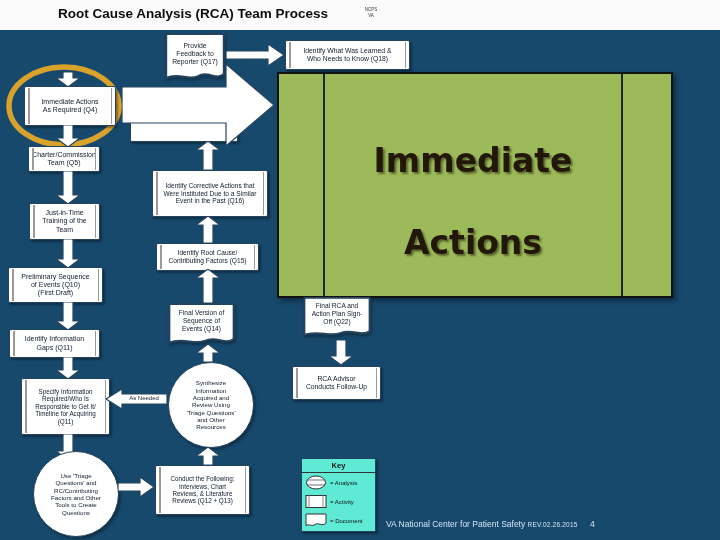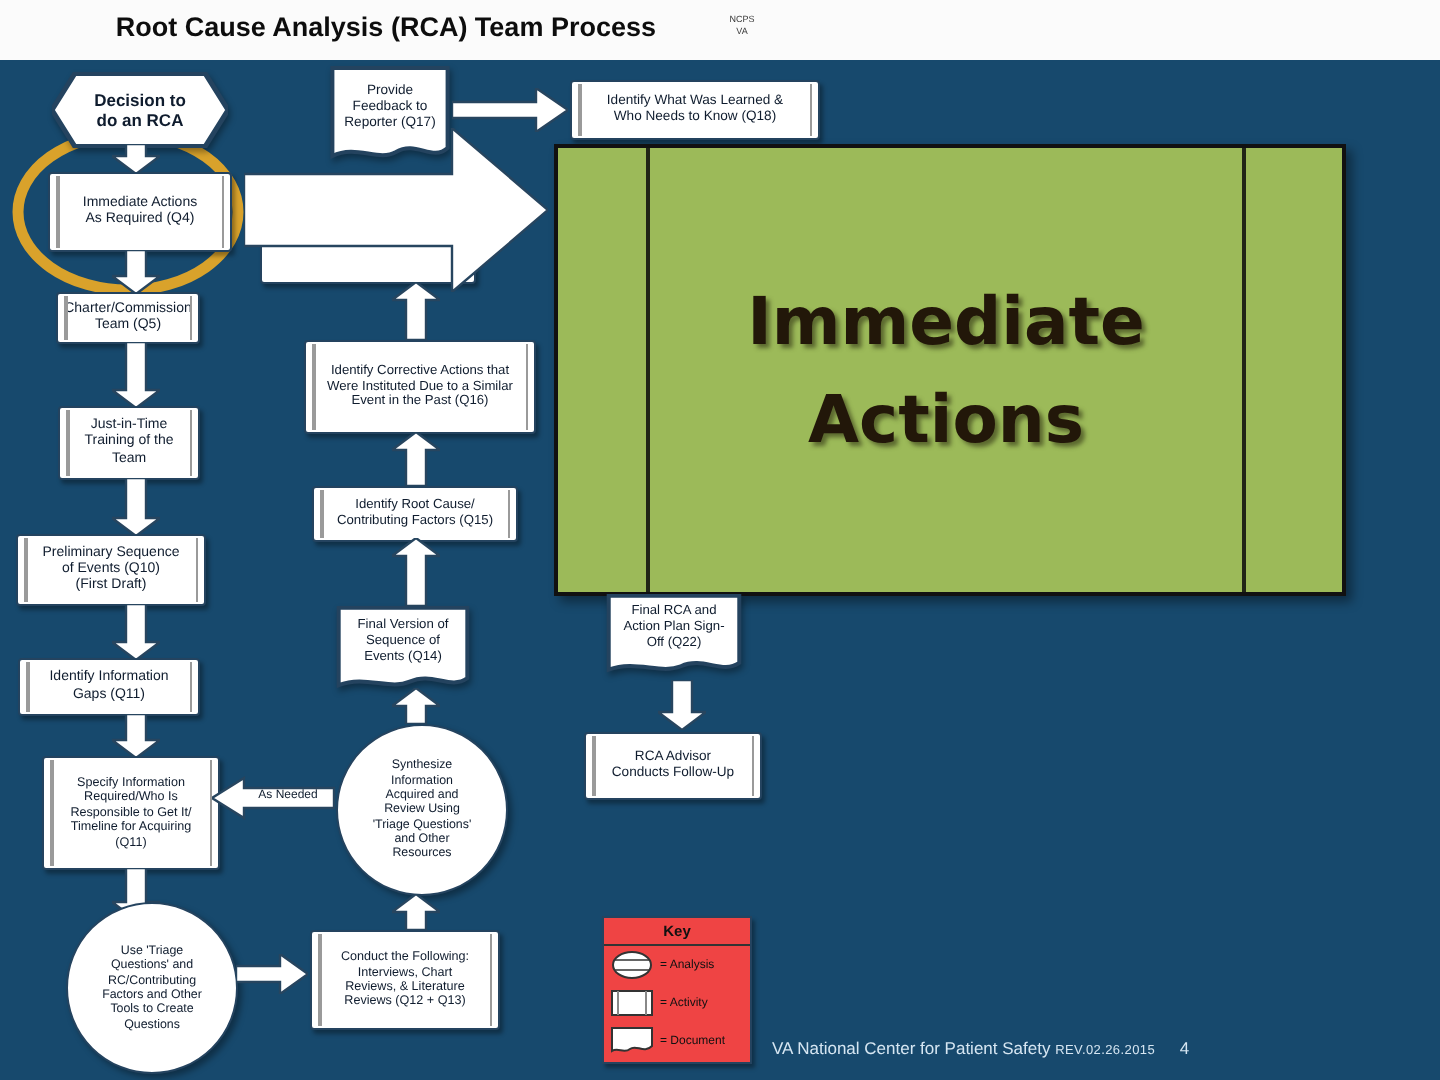--- a/index.html
+++ b/index.html
@@ -26,22 +26,22 @@
   .docnode .doctext{position:relative;padding:1px 3px 9px;}
   .barrow{position:absolute;}
   .barrow polygon{fill:#fff;stroke:#27455f;stroke-width:1.2;}
   #green-overlay{position:absolute;left:277px;top:72px;width:396px;height:226px;
         background:#9CBA59;border:2px solid #111;box-sizing:border-box;
         box-shadow:3px 3px 5px rgba(0,0,0,.4);}
   .green-line{position:absolute;top:0;bottom:0;width:2px;background:rgba(10,10,10,.85);}
   #overlay-text{position:absolute;left:48px;right:52px;top:0;bottom:0;display:flex;
         flex-direction:column;align-items:center;justify-content:center;}
   #overlay-text div{font-family:"DejaVu Sans",sans-serif;font-size:33px;font-weight:700;
-        line-height:1.5;color:#221709;text-shadow:2px 2px 2px rgba(80,90,40,.85);}
-  #key-box{position:absolute;left:301px;top:458px;width:75px;height:74px;background:#ef4444;
+        line-height:1.5;color:#221709;text-shadow:2px 2px 2px rgba(80,90,40,.85);margin-top:33px;}
+  #key-box{position:absolute;left:301px;top:458px;width:75px;height:74px;background:#5eead4;
         border:1.3px solid #24435f;box-sizing:border-box;box-shadow:1.5px 2px 2px rgba(0,0,0,.35);}
   #key-title{height:13px;border-bottom:1px solid #333;text-align:center;
         font-size:7.5px;font-weight:bold;color:#111;line-height:13px;}
   .key-row{display:flex;align-items:center;height:19px;padding:0 3px;gap:3px;}
   .key-row svg{flex:0 0 auto;}
   .key-row .key-label{font-size:6px;color:#111;}
   .keysym{fill:#fff;stroke:#333;stroke-width:1;}
   #footer{position:absolute;left:386px;top:519px;width:310px;color:#d6e6f2;font-size:8.5px;}
   #footer .rev{font-size:6.5px;letter-spacing:.2px;}
   #footer .pageno{margin-left:10px;}
@@ -58,27 +58,20 @@
     <div>NCPS</div>
     <div>VA</div>
   </div>
 
   <div id="connector-line"></div>
 
   <svg class="barrow" style="left:4px;top:64px" width="120" height="84" viewBox="0 0 120 84">
     <ellipse cx="60" cy="42" rx="55" ry="39" fill="none" stroke="#D9A22B" stroke-width="5.5"></ellipse>
   </svg>
 
-  <div class="node" style="left:26px;top:36px;width:88px;height:38px;font-weight:bold;font-size:8.5px;filter:drop-shadow(1.5px 2px 1.5px rgba(0,0,0,.35));">
-    <svg style="position:absolute;inset:0;width:100%;height:100%" viewBox="0 0 100 100" preserveAspectRatio="none">
-      <polygon points="0,50 13,2 87,2 100,50 87,98 13,98" fill="#fff" stroke="#24435f" stroke-width="2.5" vector-effect="non-scaling-stroke"></polygon>
-    </svg>
-    <span style="position:relative">Decision to
-do an RCA</span>
-  </div>
 
   <svg class="barrow" style="left:56px;top:72px" width="24" height="15" viewBox="0 0 24 15">
     <polygon points="7,0 17,0 17,6 24,6 12,15 0,6 7,6"></polygon>
     </svg>
 
   <div class="node rect activity" style="left:24px;top:86px;width:92px;height:40px">
     <span>Immediate Actions
 As Required (Q4)</span>
   </div>
 

